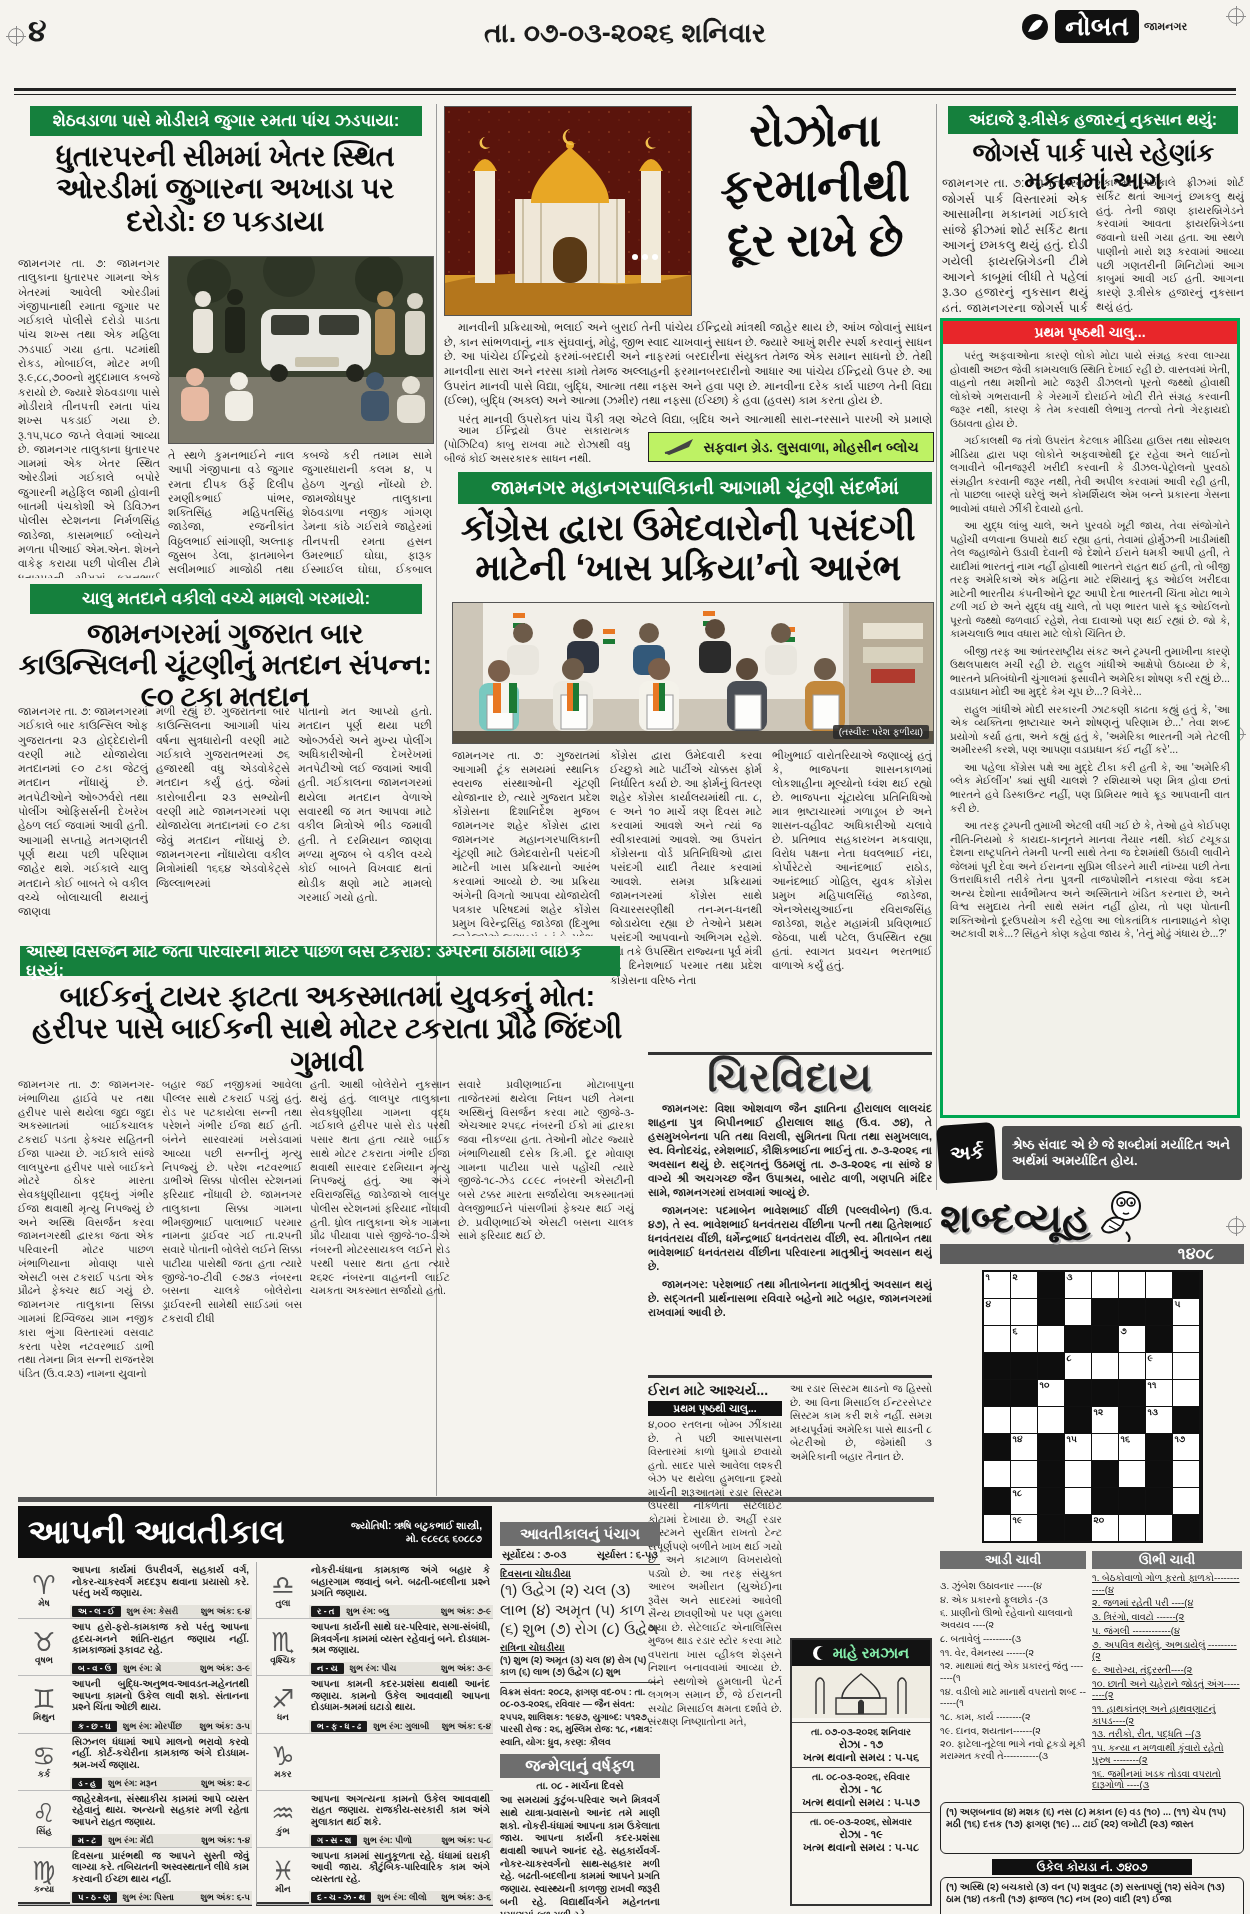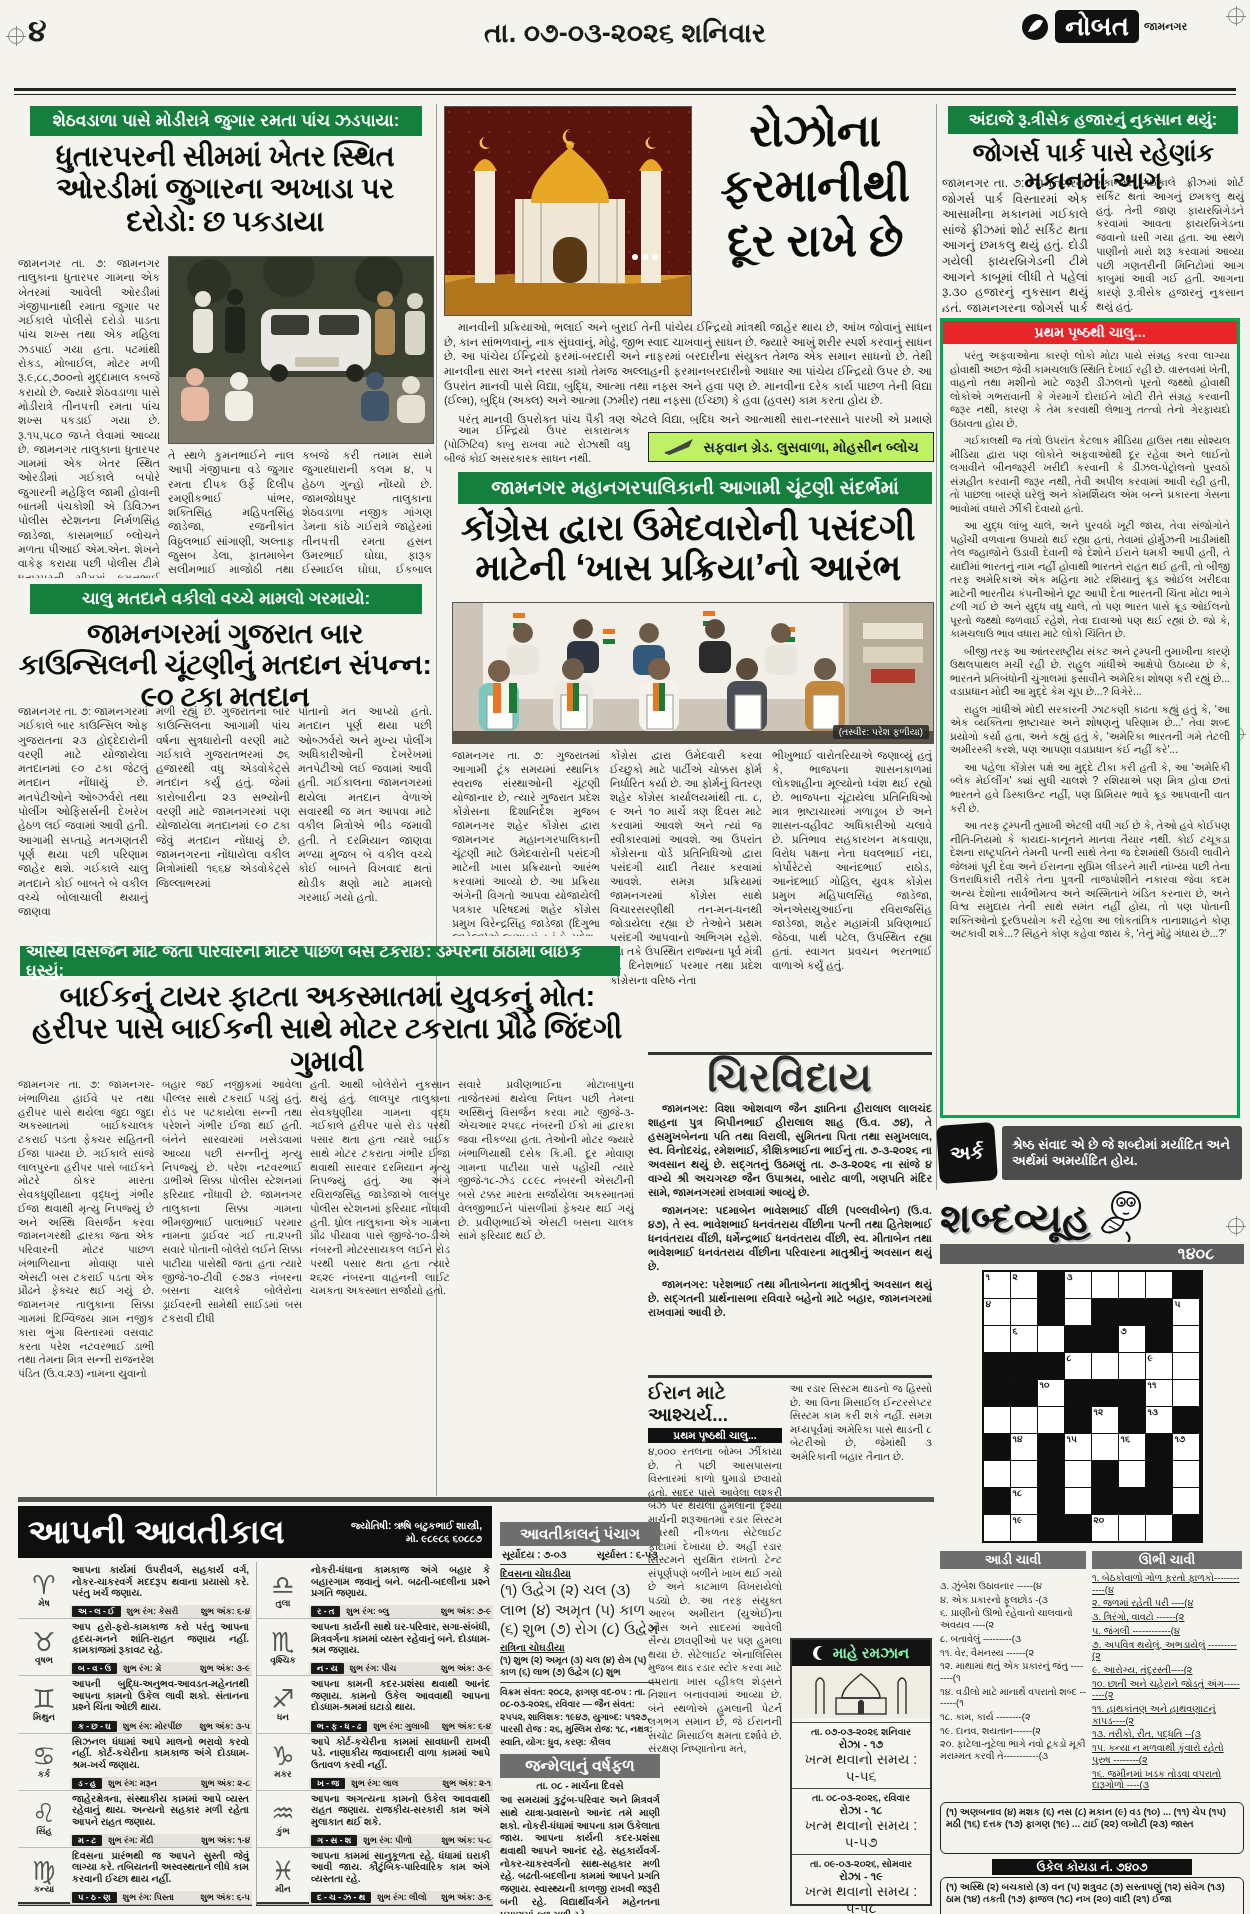--- a/index.html
+++ b/index.html
@@ -31,21 +31,21 @@
   .sn{font-size:9px;font-weight:700;color:#222;}
   .sb{flex:1;display:flex;flex-direction:column;}
   .st{flex:1;font-size:9.8px;line-height:1.18;font-weight:700;color:#222;padding:2px 3px 0 2px;overflow:hidden;text-align:justify;}
   .sf{display:flex;align-items:center;gap:6px;font-size:8.6px;font-weight:700;background:#e4e2db;padding:1px 2px;}
   .chip{background:#1a1a1a;color:#fff;padding:0 6px;font-size:8.4px;border-radius:1px;}
   .sf span:last-child{margin-left:auto;}
   
   .rzrow{border-top:1px solid #444;padding:3px 4px;text-align:center;}
   .rzd{font-size:9.6px;font-weight:700;}
   .rzr{font-size:11px;font-weight:800;}
-  .rzt{font-size:14px;font-weight:400;}
+  .rzt{font-size:11px;font-weight:700;}
   .bylinebox{border:1.5px solid #222;background:#bef264;font-weight:800;display:flex;align-items:center;justify-content:center;}
   .photo{border:1px solid #555;overflow:hidden;background:#888;}
   .credit{position:absolute;right:4px;bottom:4px;background:rgba(40,40,40,.85);color:#fff;font-size:9.5px;padding:1px 6px;border-radius:2px;}
 </style>
 </head>
 <body>
 
 <div class="abs regmark" style="left:8px;top:28px;"></div>
 <div class="abs regmark" style="left:1228px;top:8px;"></div>
 <div class="abs regmark" style="left:1228px;top:726px;"></div>
@@ -471,21 +471,21 @@
 <div class="abs" style="left:648px;top:1052px;width:284px;height:320px;border-top:3px solid #333;border-bottom:3px solid #333;">
   <div style="font-size:40px;font-weight:800;text-align:center;color:#2a2a2a;letter-spacing:1px;text-shadow:2px 2px 0 #c9c9c9;">ચિરવિદાય</div>
   <div class="bodytxt" style="font-size:10.8px;font-weight:600;height:258px;">
     <p>જામનગર: વિશા ઓશવાળ જૈન જ્ઞાતિના હીરાલાલ લાલચંદ શાહના પુત્ર બિપીનભાઈ હીરાલાલ શાહ (ઉ.વ. ૭૪), તે હસમુખબેનના પતિ તથા વિરાલી, સુમિતના પિતા તથા સમુખલાલ, સ્વ. વિનોદચંદ્ર, રમેશભાઈ, કૌશિકભાઈના ભાઈનું તા. ૭-૩-૨૦૨૬ ના અવસાન થયું છે. સદ્ગતનું ઉઠમણું તા. ૭-૩-૨૦૨૬ ના સાંજે ૪ વાગ્યે શ્રી અચગચ્છ જૈન ઉપાશ્રય, બારોટ વાળી, ગણપતિ મંદિર સામે, જામનગરમાં રાખવામાં આવ્યું છે.</p>
       <p>જામનગર: પદમાબેન ભાવેશભાઈ વીંછી (પલ્લવીબેન) (ઉ.વ. ૪૭), તે સ્વ. ભાવેશભાઈ ધનવંતરાય વીંછીના પત્ની તથા હિતેશભાઈ ધનવંતરાય વીંછી, ધર્મેન્દ્રભાઈ ધનવંતરાય વીંછી, સ્વ. મીતાબેન તથા ભાવેશભાઈ ધનવંતરાય વીંછીના પરિવારના માતુશ્રીનું અવસાન થયું છે.</p>
       <p>જામનગર: પરેશભાઈ તથા મીતાબેનના માતુશ્રીનું અવસાન થયું છે. સદ્ગતની પ્રાર્થનાસભા રવિવારે બહેનો માટે બહાર, જામનગરમાં રાખવામાં આવી છે.</p>
   </div>
 </div>
 
 <div class="abs" style="left:648px;top:1382px;width:134px;">
-  <div style="font-weight:800;font-size:19px;">ઈરાન માટે આશ્ચર્ય...</div>
+  <div style="font-weight:800;font-size:14px;">ઈરાન માટે આશ્ચર્ય...</div>
   <div style="background:#111;color:#fff;font-weight:700;font-size:10.5px;text-align:center;margin:2px 0;padding:1px 0;">પ્રથમ પૃષ્ઠથી ચાલુ...</div>
   <div class="bodytxt" style="font-size:10.4px;height:468px;">૪,૦૦૦ રતલના બોમ્બ ઝીંકાયા છે. તે પછી આસપાસના વિસ્તારમાં કાળો ધુમાડો છવાયો હતો. સાદર પાસે આવેલા લશ્કરી બેઝ પર થયેલા હુમલાના દૃશ્યો માર્ચની શરૂઆતમાં રડાર સિસ્ટમ ઉપરથી નીકળતા સેટેલાઈટ ફોટામાં દેખાયા છે. અહીં રડાર સિસ્ટમને સુરક્ષિત રાખતો ટેન્ટ સંપૂર્ણપણે બળીને ખાખ થઈ ગયો છે અને કાટમાળ વિખરાયેલો પડ્યો છે. આ તરફ સંયુક્ત આરબ અમીરાત (યુએઈ)ના રૂવૈસ અને સાદરમાં આવેલી સૈન્ય છાવણીઓ પર પણ હુમલા થયા છે. સેટેલાઈટ એનાલિસિસ મુજબ થાડ રડાર સ્ટોર કરવા માટે વપરાતા ખાસ વ્હીકલ શેડ્સને નિશાન બનાવવામાં આવ્યા છે. બંને સ્થળોએ હુમલાની પેટર્ન લગભગ સમાન છે, જે ઈરાનની સચોટ મિસાઈલ ક્ષમતા દર્શાવે છે. સંરક્ષણ નિષ્ણાતોના મતે,</div>
 </div>
 <div class="abs bodytxt" style="left:790px;top:1382px;width:142px;height:248px;font-size:10.4px;">આ રડાર સિસ્ટમ થાડનો જ હિસ્સો છે. આ વિના મિસાઈલ ઈન્ટરસેપ્ટર સિસ્ટમ કામ કરી શકે નહીં. સમગ્ર મધ્યપૂર્વમાં અમેરિકા પાસે થાડની ૮ બેટરીઓ છે, જેમાંથી ૩ અમેરિકાની બહાર તૈનાત છે.</div>
 
 <div class="abs" style="left:790px;top:1638px;width:142px;height:268px;border:2px solid #333;background:#f7f5ef;box-sizing:border-box;">
   <div style="background:#131313;color:#86efac;display:flex;align-items:center;justify-content:center;gap:6px;padding:4px 0;">
     <span style="width:14px;height:14px;border-radius:50%;box-shadow:4px 0 0 0 #fff inset;display:inline-block;"></span>
     <span style="font-weight:800;font-size:15px;">માહે રમઝાન</span>
   </div>
@@ -649,28 +649,20 @@
           <span>શુભ રંગ: ગુલાબી</span>
           <span>શુભ અંક: ૬-૪</span>
         </div>
       </div>
     </div>
     <div class="sign">
       <div class="sic">
         <span class="sg">♑</span>
         <span class="sn">મકર</span>
       </div>
-      <div class="sb">
-        <div class="st">આપે કોર્ટ-કચેરીના કામમાં સાવધાની રાખવી પડે. નાણાકીય જવાબદારી વાળા કામમાં આપે ઉતાવળ કરવી નહીં.</div>
-        <div class="sf">
-          <span class="chip">ખ - જ</span>
-          <span>શુભ રંગ: લાલ</span>
-          <span>શુભ અંક: ૨-૧</span>
-        </div>
-      </div>
     </div>
     <div class="sign">
       <div class="sic">
         <span class="sg">♒</span>
         <span class="sn">કુંભ</span>
       </div>
       <div class="sb">
         <div class="st">આપના અગત્યના કામનો ઉકેલ આવવાથી રાહત જણાય. રાજકીય-સરકારી કામ અંગે મુલાકાત થઈ શકે.</div>
         <div class="sf">
           <span class="chip">ગ - સ - શ</span>

